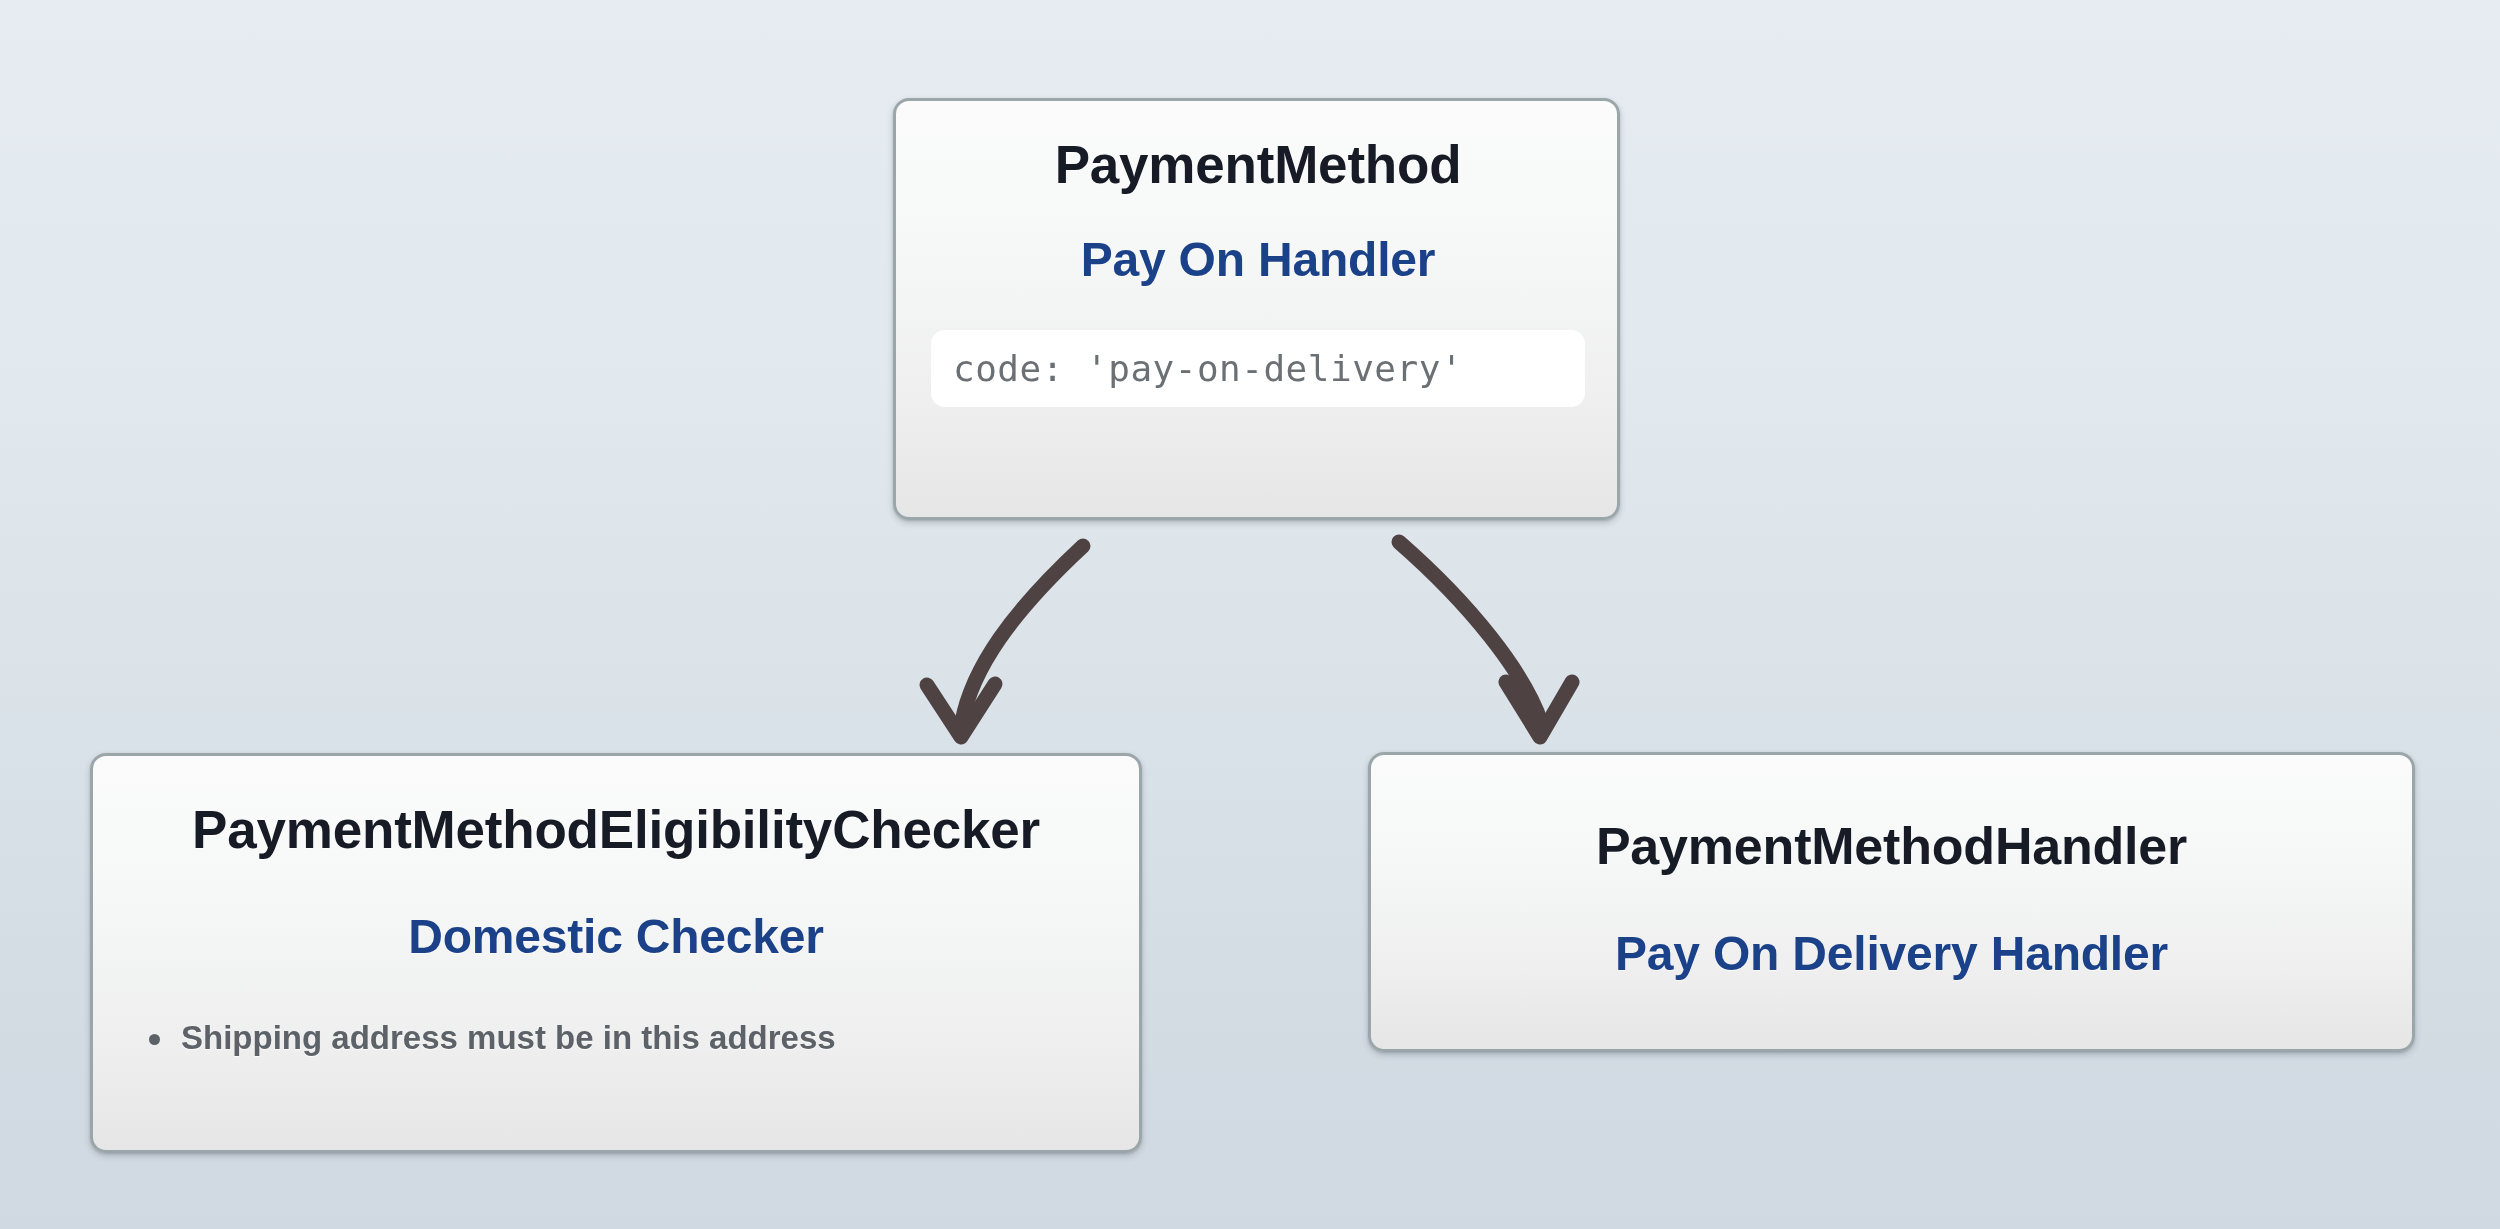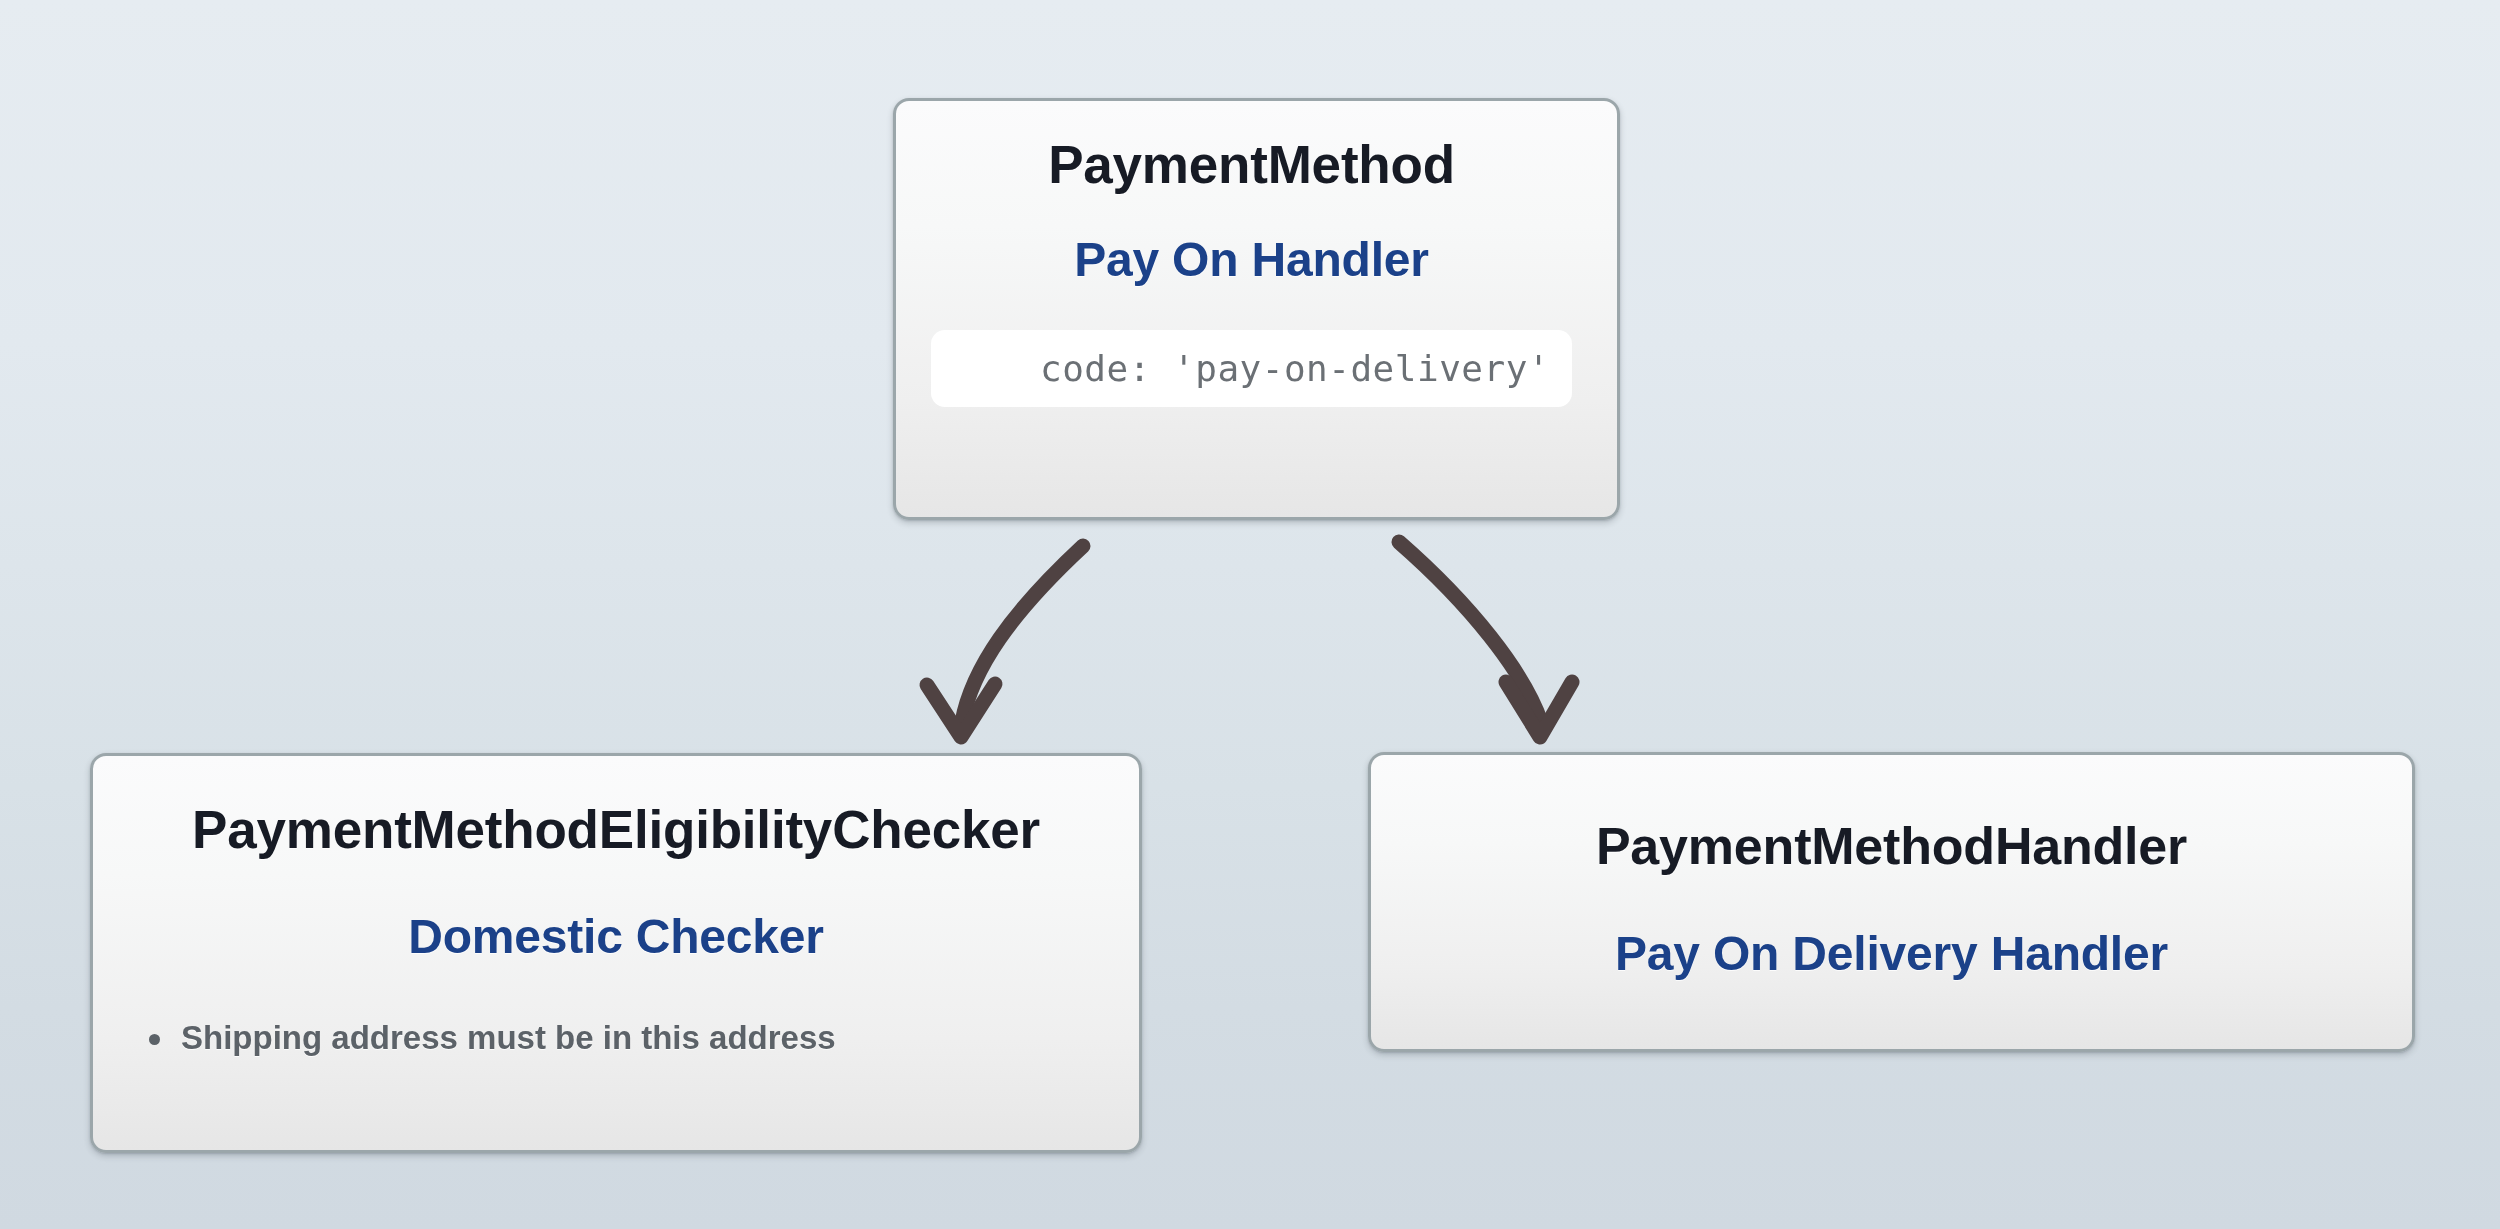--- a/index.html
+++ b/index.html
@@ -67,39 +67,39 @@
     letter-spacing: -0.2px;
     text-shadow: 0 1px 0 rgba(255,255,255,0.8);
   }
 
   
   #card-payment-method {
     left: 893px;
     top: 98px;
     width: 727px;
     height: 422px;
-    padding: 26px 40px 30px 30px;
+    padding: 26px 27px 30px 30px;
     justify-content: flex-start;
   }
   #card-payment-method .card-class-name {
     font-size: 53px;
     line-height: 1.05;
     margin-top: 10px;
   }
   #card-payment-method .card-display-name {
     font-size: 48px;
     line-height: 1.05;
     margin-top: 42px;
   }
   .code-box {
     margin: 45px 5px 0 5px;
     background: #ffffff;
     border-radius: 14px;
     padding: 18px 22px;
-    text-align: right;
+    text-align: left;
     font-family: "DejaVu Sans Mono", "Liberation Mono", monospace;
     font-size: 36px;
     color: #6b7075;
     letter-spacing: 0.5px;
     white-space: nowrap;
     overflow: hidden;
   }
 
   
   #card-eligibility-checker {

